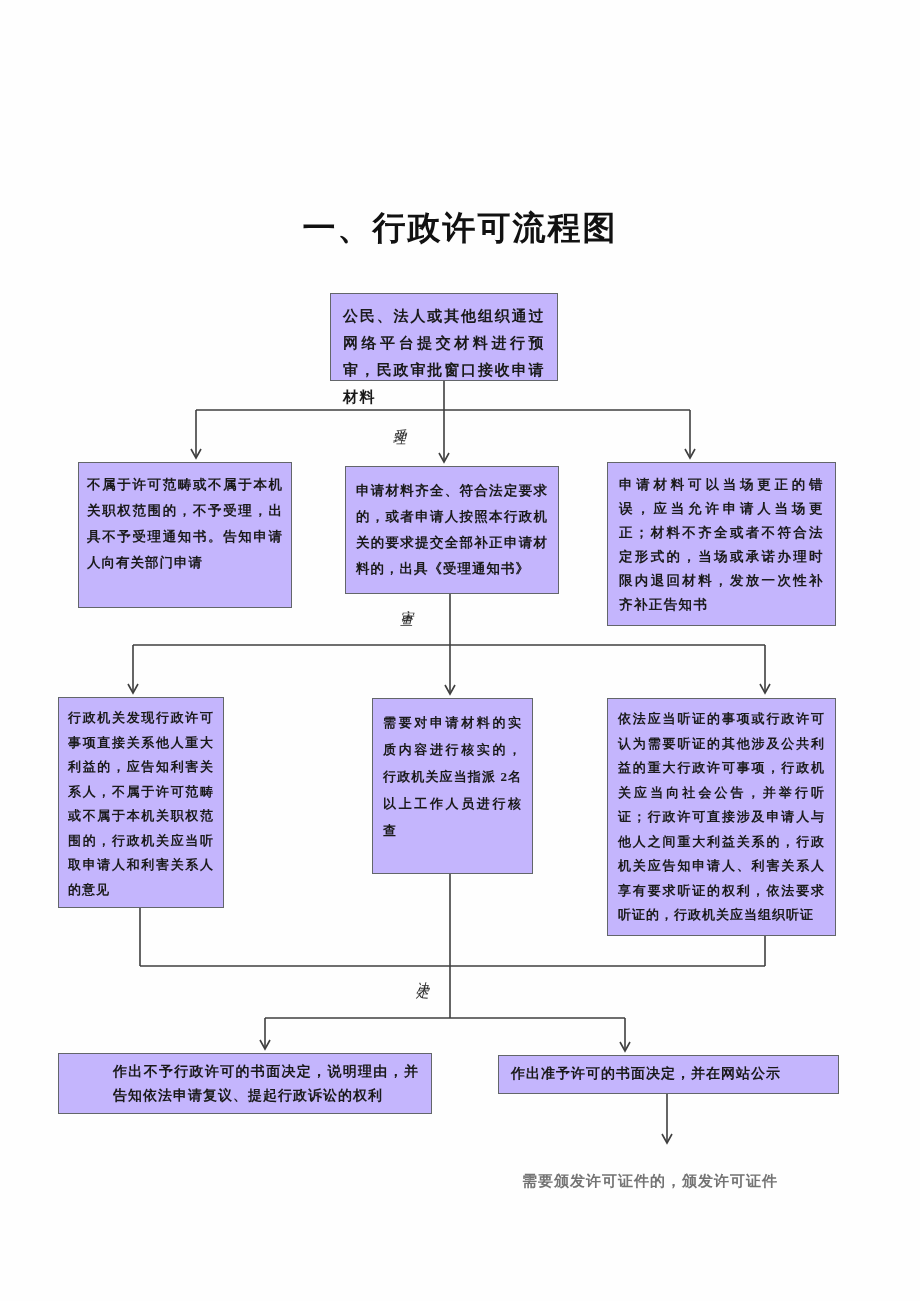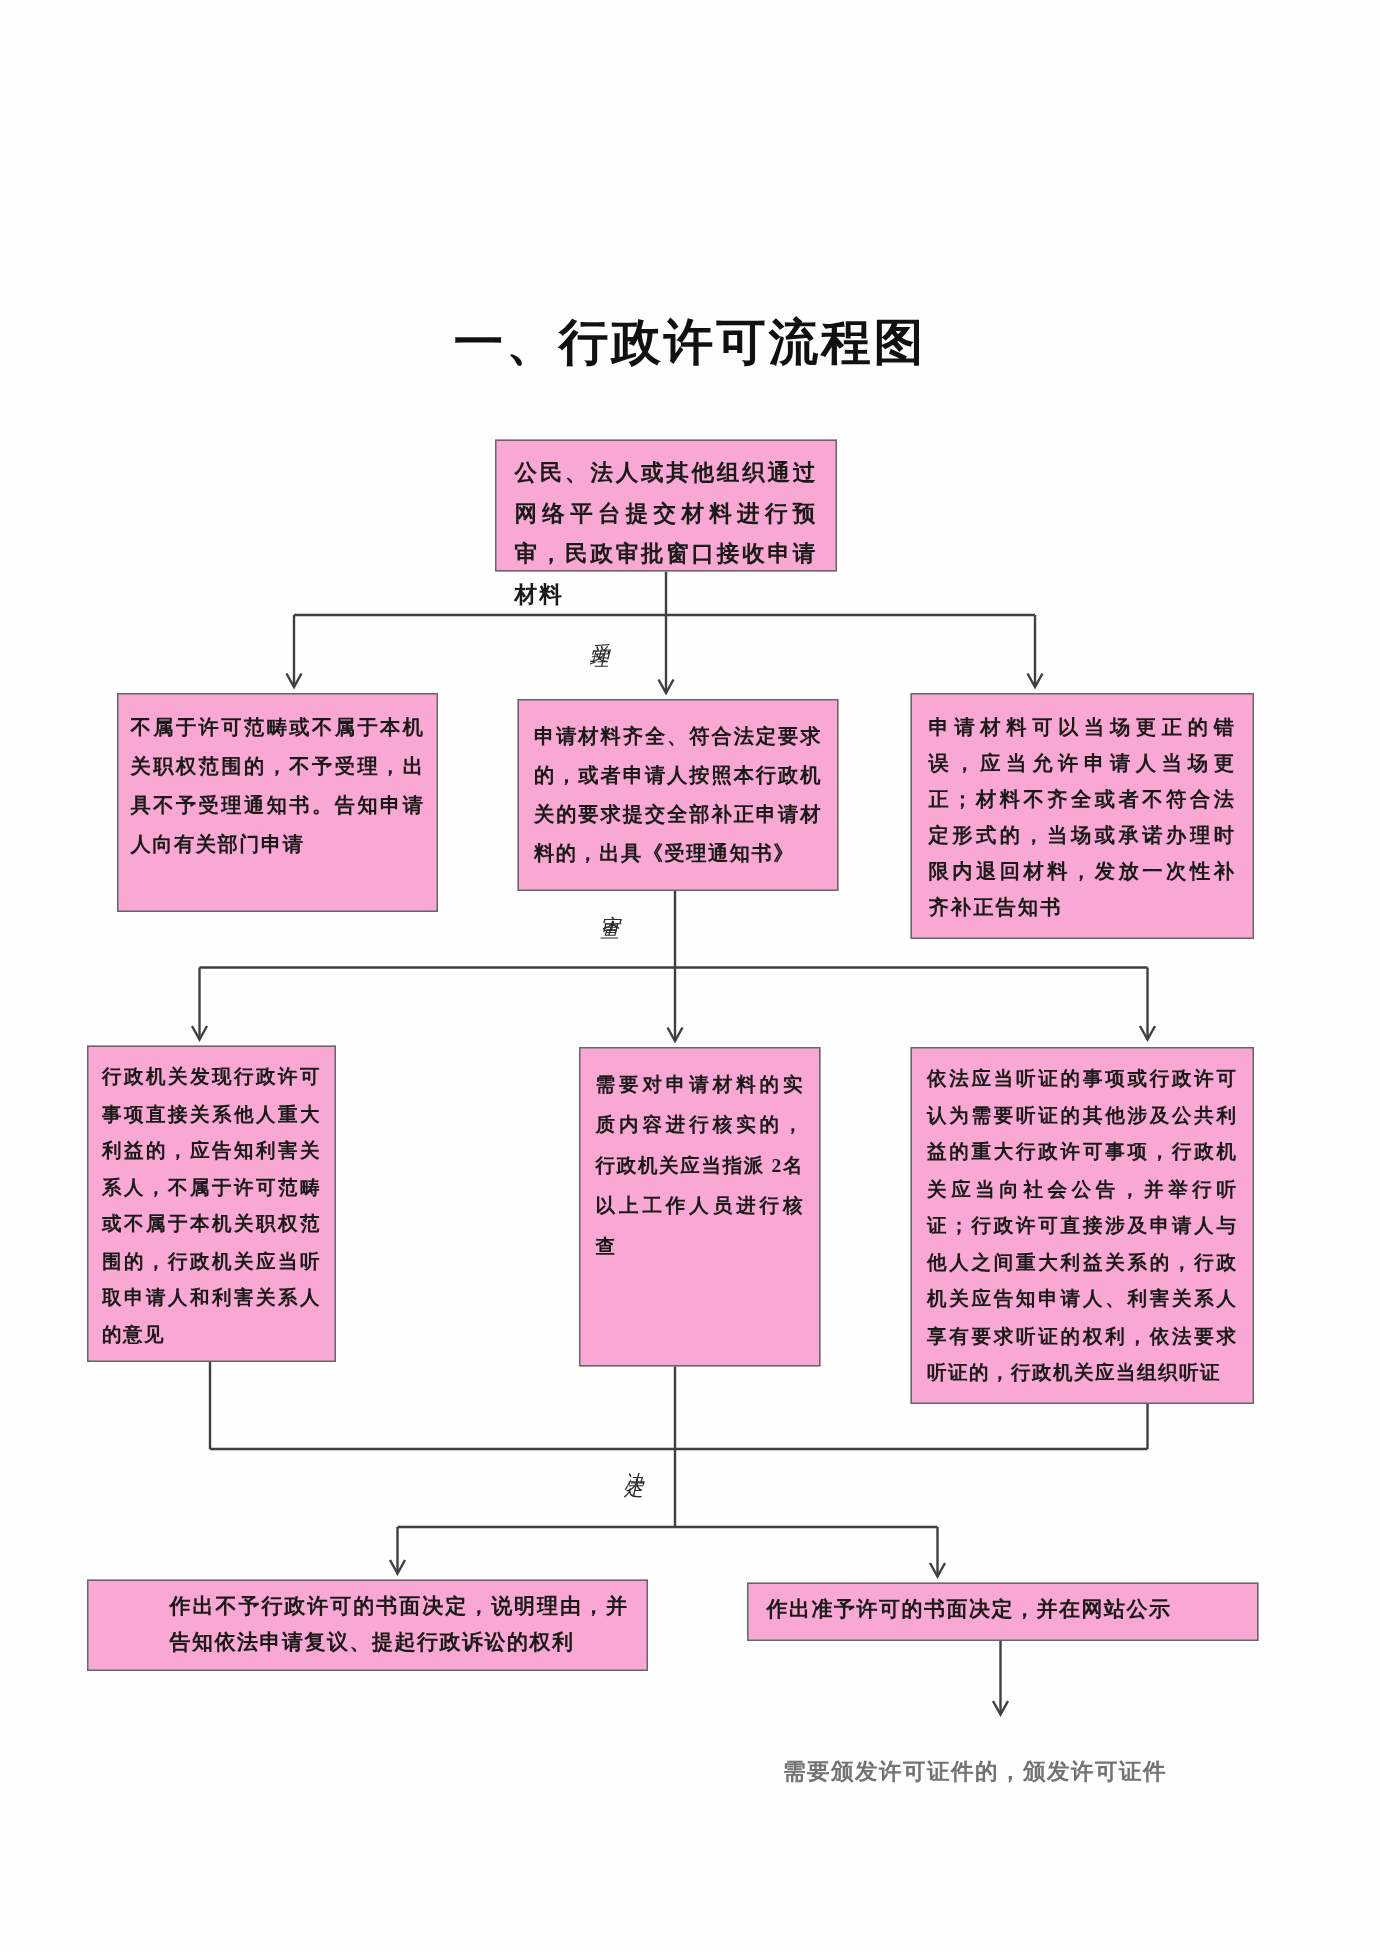--- a/index.html
+++ b/index.html
@@ -23,21 +23,21 @@
     letter-spacing:2px;
     color:#111;
   }
   .connectors{
     position:absolute;left:0;top:0;width:920px;height:1301px;
     pointer-events:none;
   }
   .node{
     position:absolute;
     border:1.5px solid #63666a;
-    background:#f9a8d4;
+    background:#c4b5fd;
     box-sizing:border-box;
   }
   .node p{
     margin:0;
     font-weight:600;
     color:#1a1a1a;
     text-align:justify;
     text-align-last:left;
   }
   .stage-label{
@@ -62,21 +62,21 @@
   #node-start   {left:330px;top:293px;width:228px;height:88px;}
   #node-start p {padding:9px 12px;font-size:15px;line-height:27px;letter-spacing:1.5px;}
   #node-reject  {left:78px; top:462px;width:214px;height:146px;}
   #node-reject p{padding:9px 8px;font-size:13.5px;line-height:26px;letter-spacing:1px;}
   #node-accept  {left:345px;top:466px;width:214px;height:128px;}
   #node-accept p{padding:11px 10px;font-size:13.5px;line-height:26px;letter-spacing:1px;}
   #node-correct {left:607px;top:462px;width:229px;height:164px;}
   #node-correct p{padding:10px 11px;font-size:13.5px;line-height:24px;letter-spacing:1.4px;}
   #node-interest{left:58px; top:697px;width:166px;height:211px;}
   #node-interest p{padding:8px 9px;font-size:13px;line-height:24.5px;letter-spacing:1px;}
-  #node-verify  {left:386px;top:698px;width:161px;height:213px;}
+  #node-verify  {left:372px;top:698px;width:161px;height:176px;}
   #node-verify p{padding:10px 10px;font-size:13px;line-height:27px;letter-spacing:1px;}
   #node-hearing {left:607px;top:698px;width:229px;height:238px;}
   #node-hearing p{padding:8px 10px;font-size:13px;line-height:24.5px;letter-spacing:1px;}
   #node-deny    {left:58px; top:1053px;width:374px;height:61px;padding-left:42px;}
   #node-deny p  {padding:6px 12px;font-size:14px;line-height:24px;letter-spacing:1px;}
   #node-grant   {left:498px;top:1055px;width:341px;height:39px;}
   #node-grant p {padding:6px 12px;font-size:14px;line-height:24px;letter-spacing:1px;}
   #label-accept {left:390px;top:418px;height:46px;}
   #label-review {left:397px;top:599px;height:46px;}
   #label-decide {left:413px;top:971px;height:46px;}

